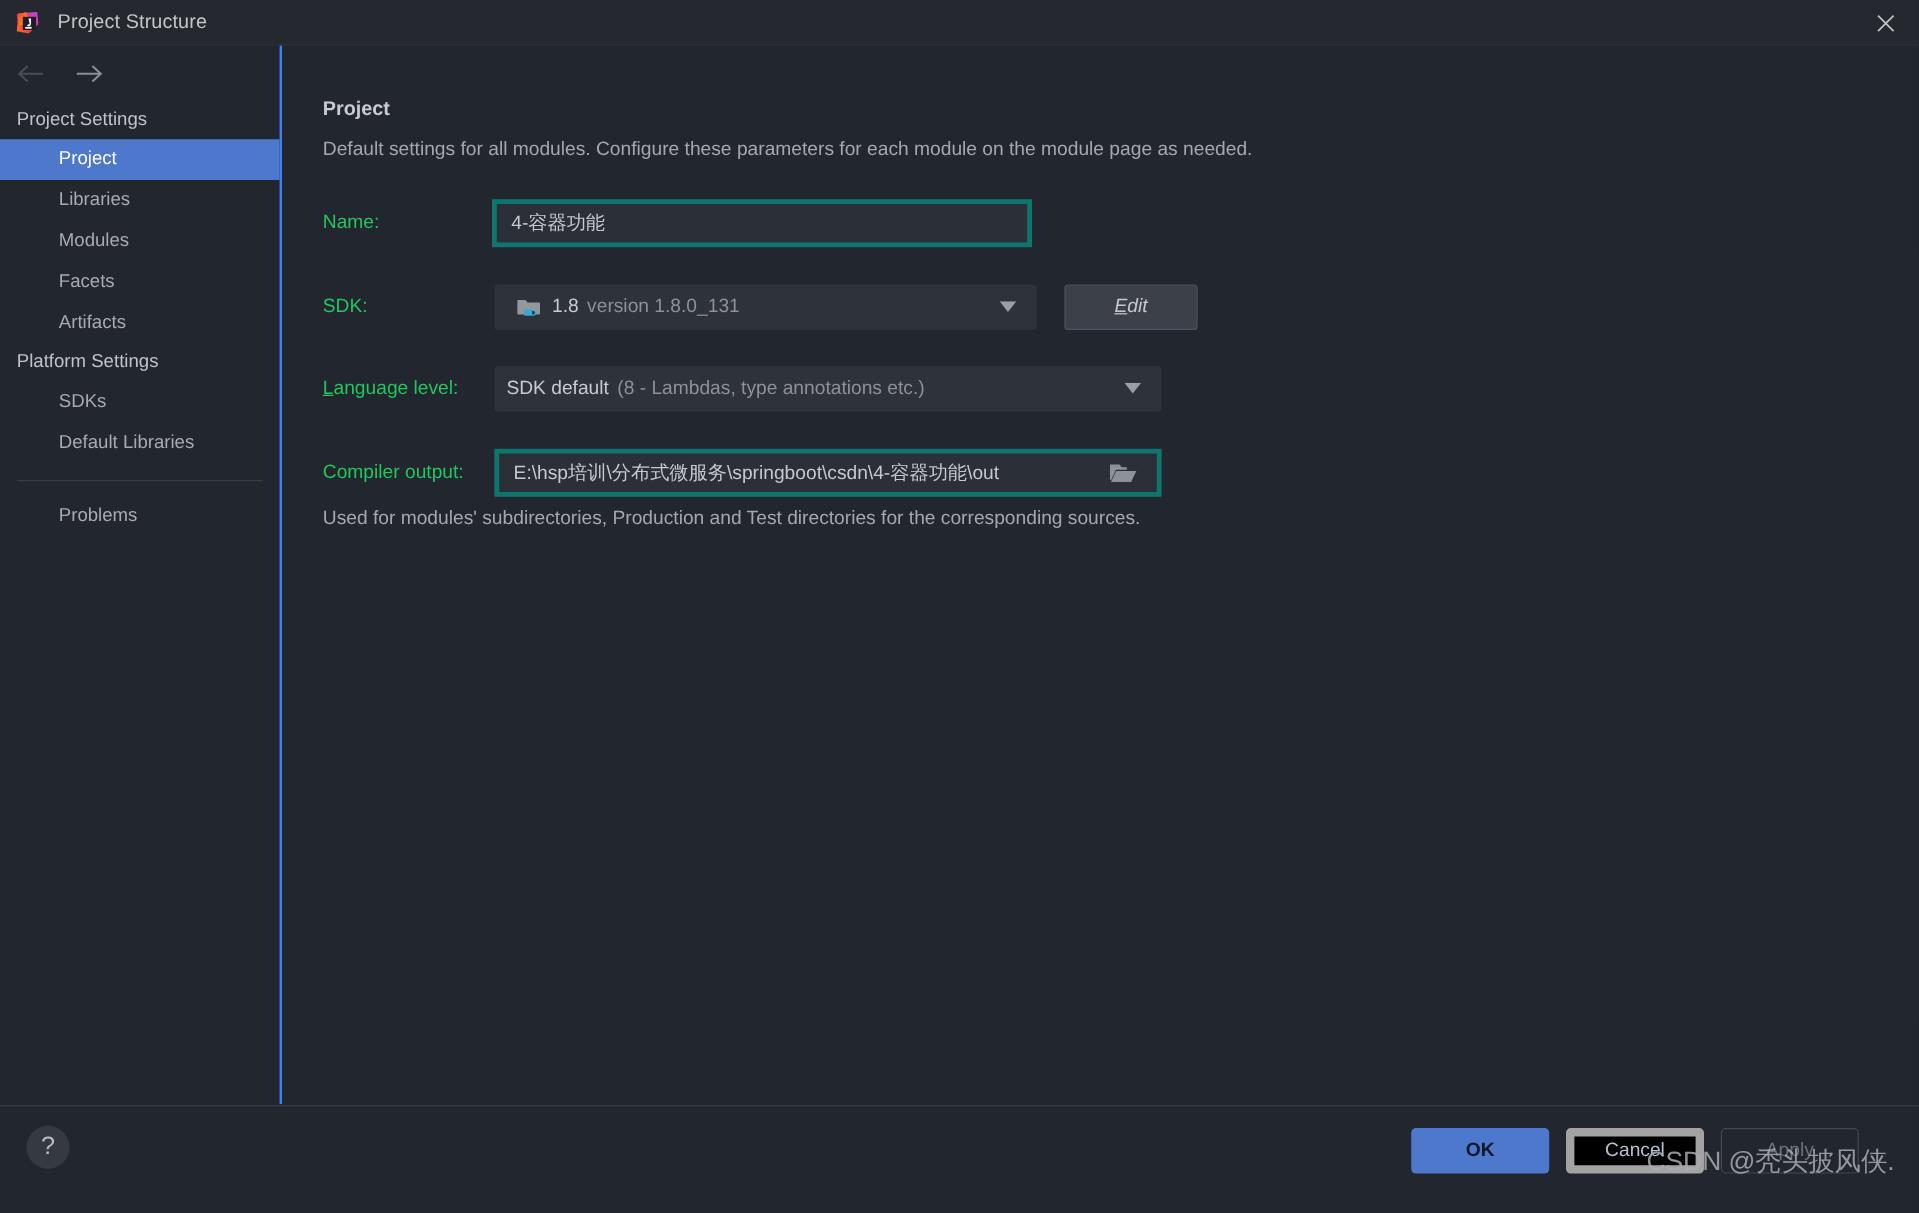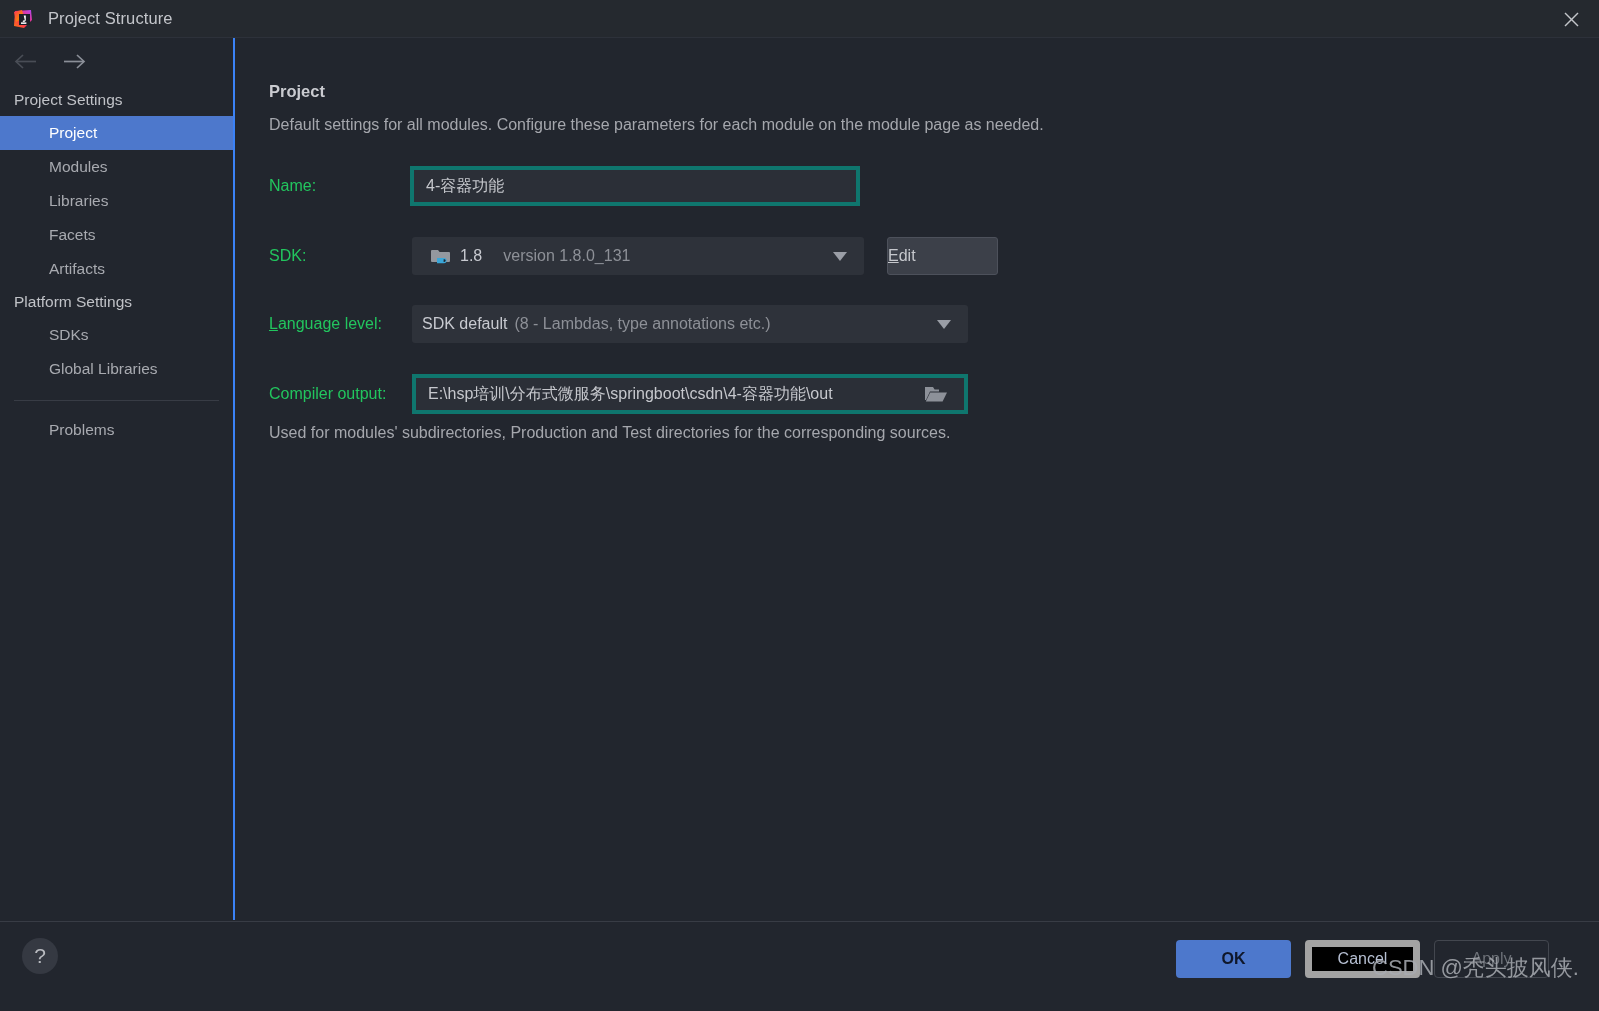--- a/index.html
+++ b/index.html
@@ -176,23 +176,24 @@
   }
 
   .btn {
     background: #3c4049;
     border: 1px solid #4d515b;
     border-radius: 3px;
     color: #c6c8cd;
     font-size: 16px;
     display: flex;
     align-items: center;
-    justify-content: flex-start;
-    cursor: pointer;
-    box-sizing: border-box;
+    justify-content: center;
+    cursor: pointer;
+    box-sizing: border-box;
+    font-style: italic;
   }
 
   .browse-btn {
     position: absolute;
     right: 1px; top: 1px;
     width: 54px;
     height: calc(100% - 2px);
     display: flex;
     align-items: center;
     justify-content: center;
@@ -331,28 +332,28 @@
     <div class="nav-arrow">
       <svg width="26" height="17" viewBox="0 0 26 17">
         <line x1="3" y1="8.5" x2="23" y2="8.5" stroke="#8b8f98" stroke-width="1.7"></line>
         <polyline points="16,2 23,8.5 16,15" fill="none" stroke="#8b8f98" stroke-width="1.7"></polyline>
       </svg>
     </div>
   </div>
 
   <div class="nav-group-title">Project Settings</div>
   <div class="nav-item selected">Project</div>
+  <div class="nav-item">Libraries</div>
   <div class="nav-item">Modules</div>
-  <div class="nav-item">Libraries</div>
   <div class="nav-item">Facets</div>
   <div class="nav-item">Artifacts</div>
 
   <div class="nav-group-title">Platform Settings</div>
   <div class="nav-item">SDKs</div>
-  <div class="nav-item">Global Libraries</div>
+  <div class="nav-item">Default Libraries</div>
 
   <div class="nav-divider"></div>
 
   <div class="nav-item">Problems</div>
 </div>
 
 <div class="main">
 
   <div class="section-title">Project</div>
   <div class="section-desc">Default settings for all modules. Configure these parameters for each module on the module page as needed.</div>
@@ -366,21 +367,21 @@
     <div class="field-label" style="width:143px;">SDK:</div>
     <div class="combo" style="width:452px; height:38px;">
       <span class="sdk-icon">
         <svg width="20" height="18" viewBox="0 0 20 18">
           <path d="M1 3 h6 l1.6 2 H18 a1 1 0 0 1 1 1 v8 a1 1 0 0 1 -1 1 H1 a1 1 0 0 1 -1 -1 V4 a1 1 0 0 1 1 -1 z" fill="#93989f"></path>
           <path d="M6 11 h7 a2.6 2.6 0 0 1 0 5.2 H6 z" fill="#3aa6d8"></path>
           <path d="M12.6 12.2 h0.6 a1.4 1.4 0 0 1 0 2.8 h-0.6 z" fill="#23272e"></path>
         </svg>
       </span>
       <span class="combo-main">1.8</span>
-      <span class="combo-sub" style="margin-left:21px;">version 1.8.0_131</span>
+      <span class="combo-sub" style="margin-left:7px;">version 1.8.0_131</span>
       <span class="caret">
         <svg width="14" height="9" viewBox="0 0 14 9">
             <polygon points="0,0 14,0 7,9" fill="#9a9ea6"></polygon>
           </svg>
       </span>
     </div>
     <div class="btn" style="width:111px; height:38px; margin-left:23px;">
       <span><span class="mnemonic">E</span><span>dit</span></span>
     </div>
   </div>

